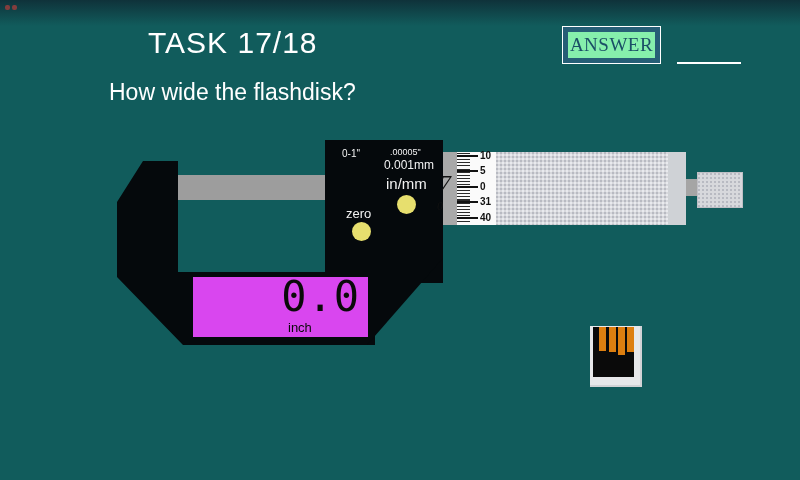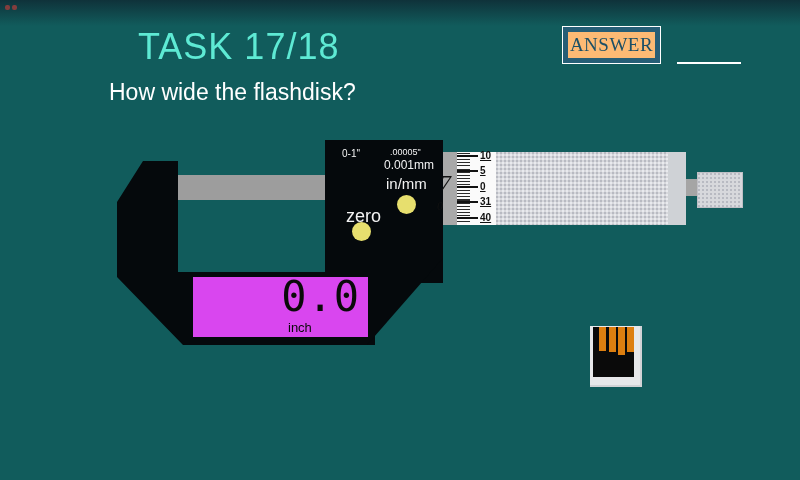--- a/index.html
+++ b/index.html
@@ -6,27 +6,27 @@
   #screen{
     position:relative;width:800px;height:480px;overflow:hidden;
     background:#115c5c;font-family:"Liberation Sans",sans-serif;
   }
   .abs{position:absolute;}
   
   #top-strip{left:0;top:0;width:800px;height:26px;
     background:linear-gradient(180deg,#0f323a 0%,#115c5c 100%);}
   .debug-dot{width:5px;height:5px;border-radius:2px;background:#823d3d;top:5px;}
   
-  #title{left:138px;top:26px;width:400px;font-size:36px;color:#5eead4;letter-spacing:1px;}
+  #title{left:148px;top:26px;width:400px;font-size:30px;color:#ffffff;letter-spacing:1px;}
   #question{left:109px;top:79px;width:400px;font-size:23px;color:#ffffff;}
   
   .img-btn{background:#265e76;cursor:pointer;}
   #answer-btn{left:562px;top:26px;width:97px;height:36px;border:1px solid #ffffff;}
   #next-btn{left:681px;top:26px;width:59px;height:36px;box-shadow:-2px 0 0 #ffffff;}
-  .btn-face{position:absolute;left:5px;right:5px;top:5px;bottom:5px;background:#fdba74;
+  .btn-face{position:absolute;left:5px;right:5px;top:5px;bottom:5px;background:#86efac;
     display:flex;align-items:center;justify-content:center;
     font-family:"Liberation Serif",serif;font-size:19px;color:#1b4f66;letter-spacing:0.5px;}
   #next-underline{left:677px;top:62px;width:64px;height:2px;background:#ffffff;}
   
   .black{background:#05090c;}
   #frame{left:115px;top:159px;width:260px;height:186px;background:#05090c;
     clip-path:polygon(28px 2px,63px 2px,63px 113px,260px 113px,260px 186px,68px 186px,2px 118px,2px 43px);}
   #panel{left:325px;top:140px;width:118px;height:143px;}
   #body-corner{left:325px;top:255px;width:120px;height:90px;background:#05090c;
     clip-path:polygon(0 0,118px 0,118px 3px,42px 90px,0 90px);}
@@ -35,21 +35,21 @@
   #sleeve-strip{left:443px;top:152px;width:14px;height:73px;background:#a9a9a9;}
   #sleeve-seven{left:440px;top:172px;font-family:"Liberation Serif",serif;font-style:italic;
     font-size:22px;color:#111;line-height:22px;}
   #sleeve-zero{left:437px;top:200px;font-family:"Liberation Serif",serif;font-style:italic;
     font-size:12px;color:#111;line-height:12px;}
   
   #scale{left:457px;top:152px;width:39px;height:73px;background:#fafafa;overflow:visible;}
   #scale-minor{position:absolute;left:0;top:1px;width:13px;height:71px;
     background:repeating-linear-gradient(to bottom,#2a2a2a 0px,#2a2a2a 1px,transparent 1px,transparent 3.1px);}
   .major-tick{position:absolute;left:0;width:21px;height:2px;background:#111;}
-  .scale-num{position:absolute;left:23px;width:18px;font-size:10px;font-weight:700;color:#111;line-height:11px;text-decoration:underline;}
+  .scale-num{position:absolute;left:23px;width:18px;font-size:10px;font-weight:700;color:#111;line-height:11px;}
   
   #barrel{left:496px;top:152px;width:172px;height:73px;background-color:#d7d8dc;
     background-image:radial-gradient(circle at 1px 1px,#b8bac2 1px,transparent 1.3px),
                      radial-gradient(circle at 3px 3px,#e9eaee 1px,transparent 1.3px);
     background-size:4px 4px;}
   #barrel-end{left:668px;top:152px;width:18px;height:73px;background:#cfd2d6;}
   #ratchet-connector{left:686px;top:179px;width:11px;height:17px;background:#a5a5a5;}
   #ratchet-knob{left:697px;top:172px;width:44px;height:34px;background-color:#d7d8dc;
     background-image:radial-gradient(circle at 1px 1px,#b8bac2 1px,transparent 1.3px);
     background-size:4px 4px;border:1px solid #bfbfc5;}
@@ -57,21 +57,21 @@
   #lcd{left:193px;top:277px;width:175px;height:60px;background:#d946ef;}
   #lcd-value{position:absolute;right:8px;top:-5px;font-family:"DejaVu Sans Mono",monospace;
     font-size:42px;font-weight:500;color:#0a0a0a;letter-spacing:1px;}
   #lcd-unit{position:absolute;left:95px;bottom:2px;font-size:13px;color:#0a0a0a;}
   
   .panel-text{color:#f2f2f2;}
   #range-label{left:342px;top:148px;font-size:10px;}
   #res-inch{left:390px;top:147px;font-size:9px;}
   #res-mm{left:384px;top:158px;font-size:12px;}
   #inmm-label{left:386px;top:175px;font-size:15px;}
-  #zero-label{left:346px;top:206px;font-size:18px;text-align:center;}
+  #zero-label{left:346px;top:206px;font-size:13px;text-align:center;}
   .yellow-btn{width:19px;height:19px;border-radius:50%;background:#e7df6e;cursor:pointer;}
   #inmm-btn{left:397px;top:195px;}
   #zero-btn{left:352px;top:222px;}
   
   #flashdisk{left:590px;top:326px;width:50px;height:59px;background:#e7e8ea;
     border-right:2px solid #d2d3d6;border-bottom:2px solid #d2d3d6;}
   #usb-cavity{position:absolute;left:3px;top:1px;width:41px;height:50px;background:#0a0a0a;}
   .usb-pin{position:absolute;top:0;width:7px;background:#dd7f10;}
 </style>
 </head>

